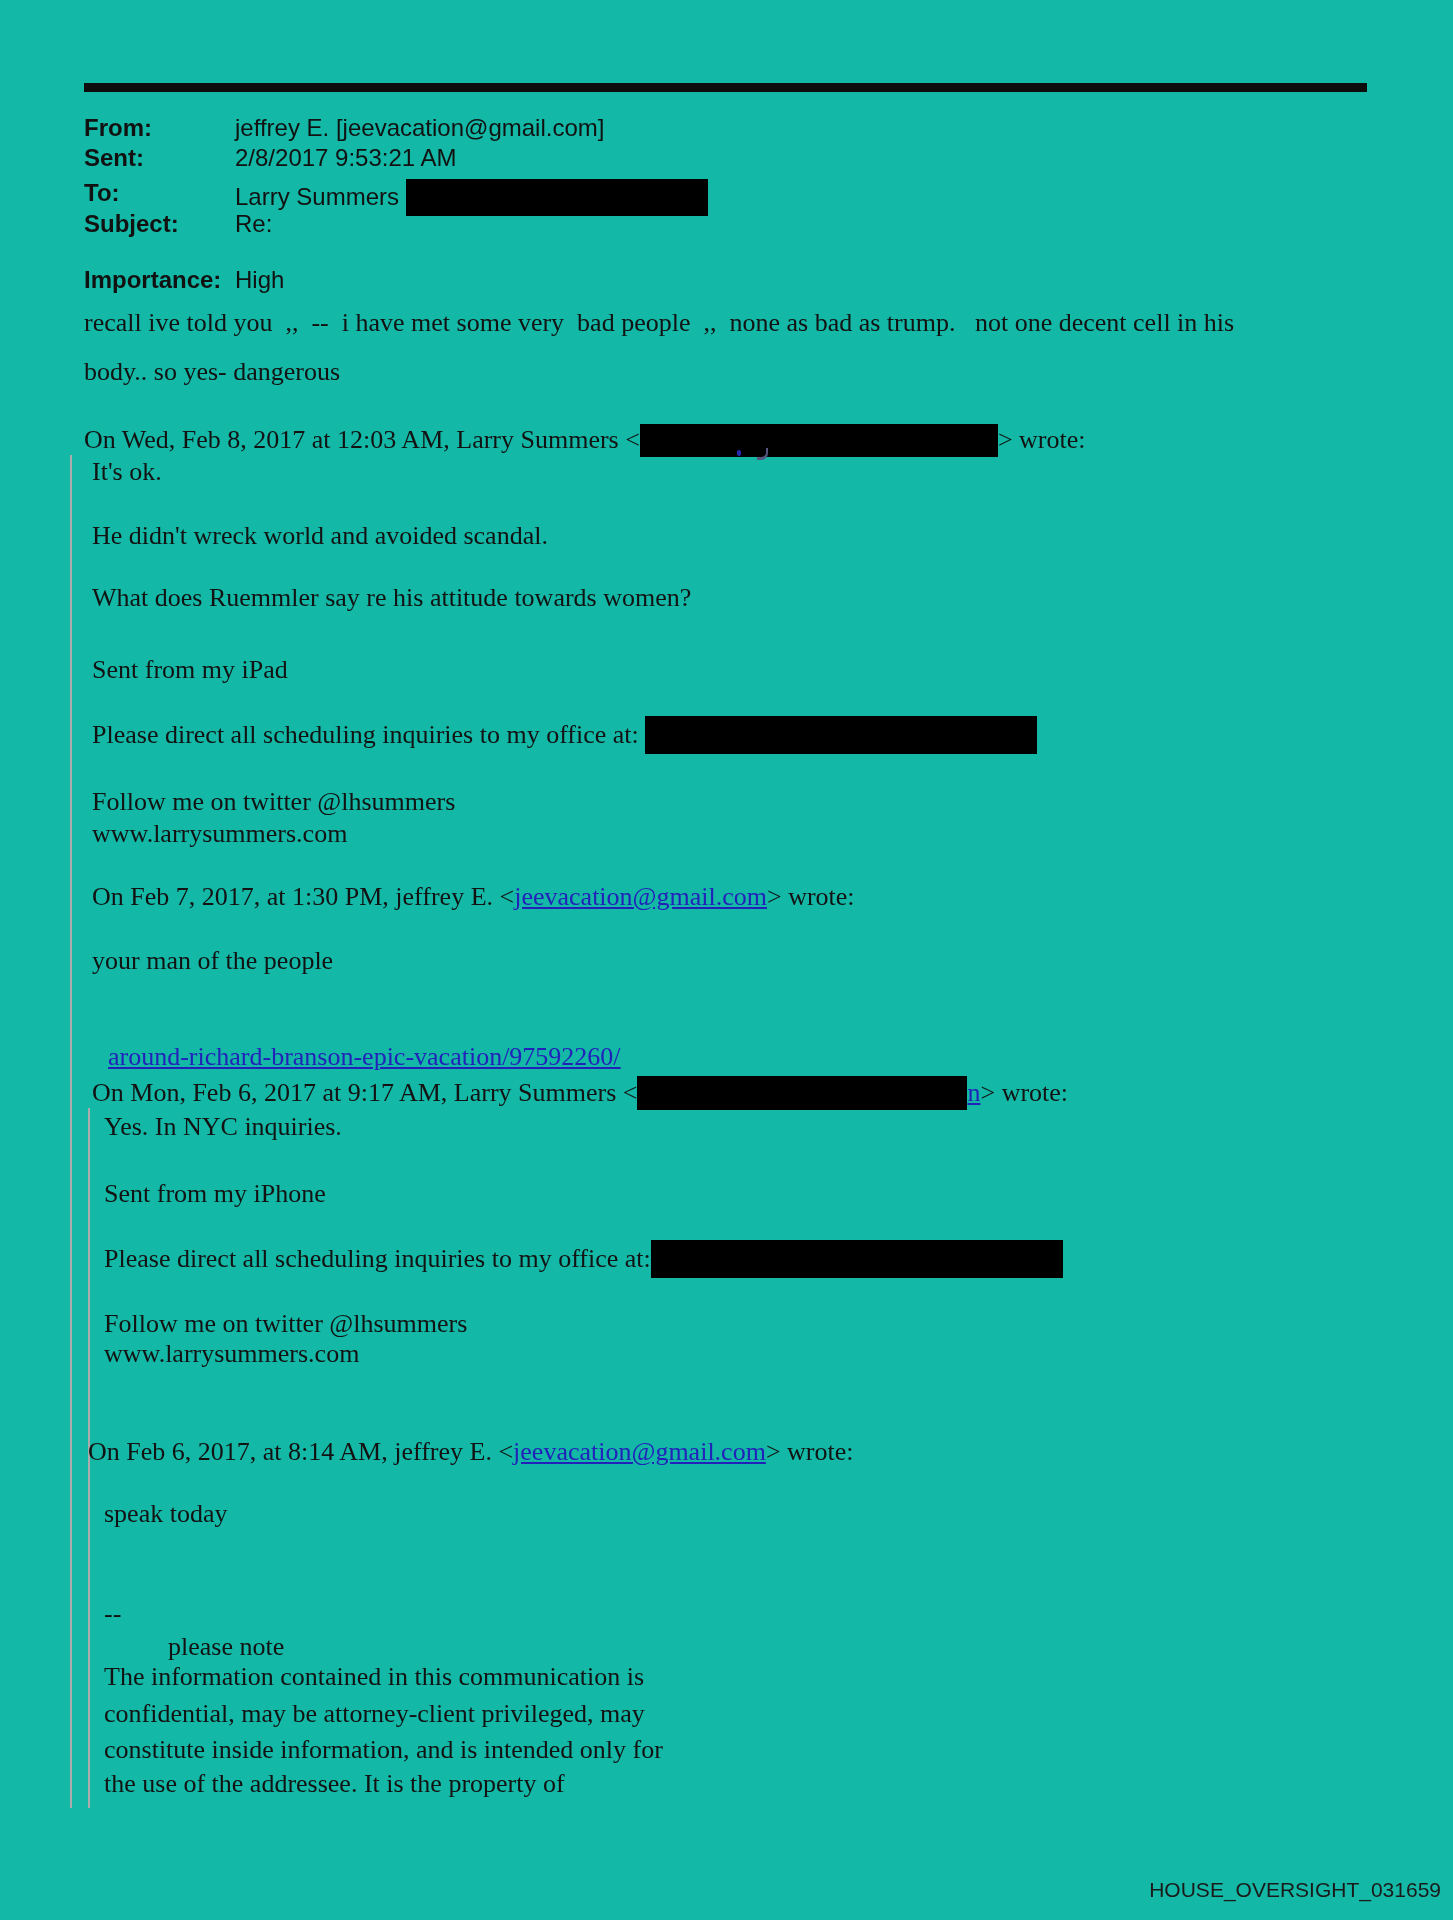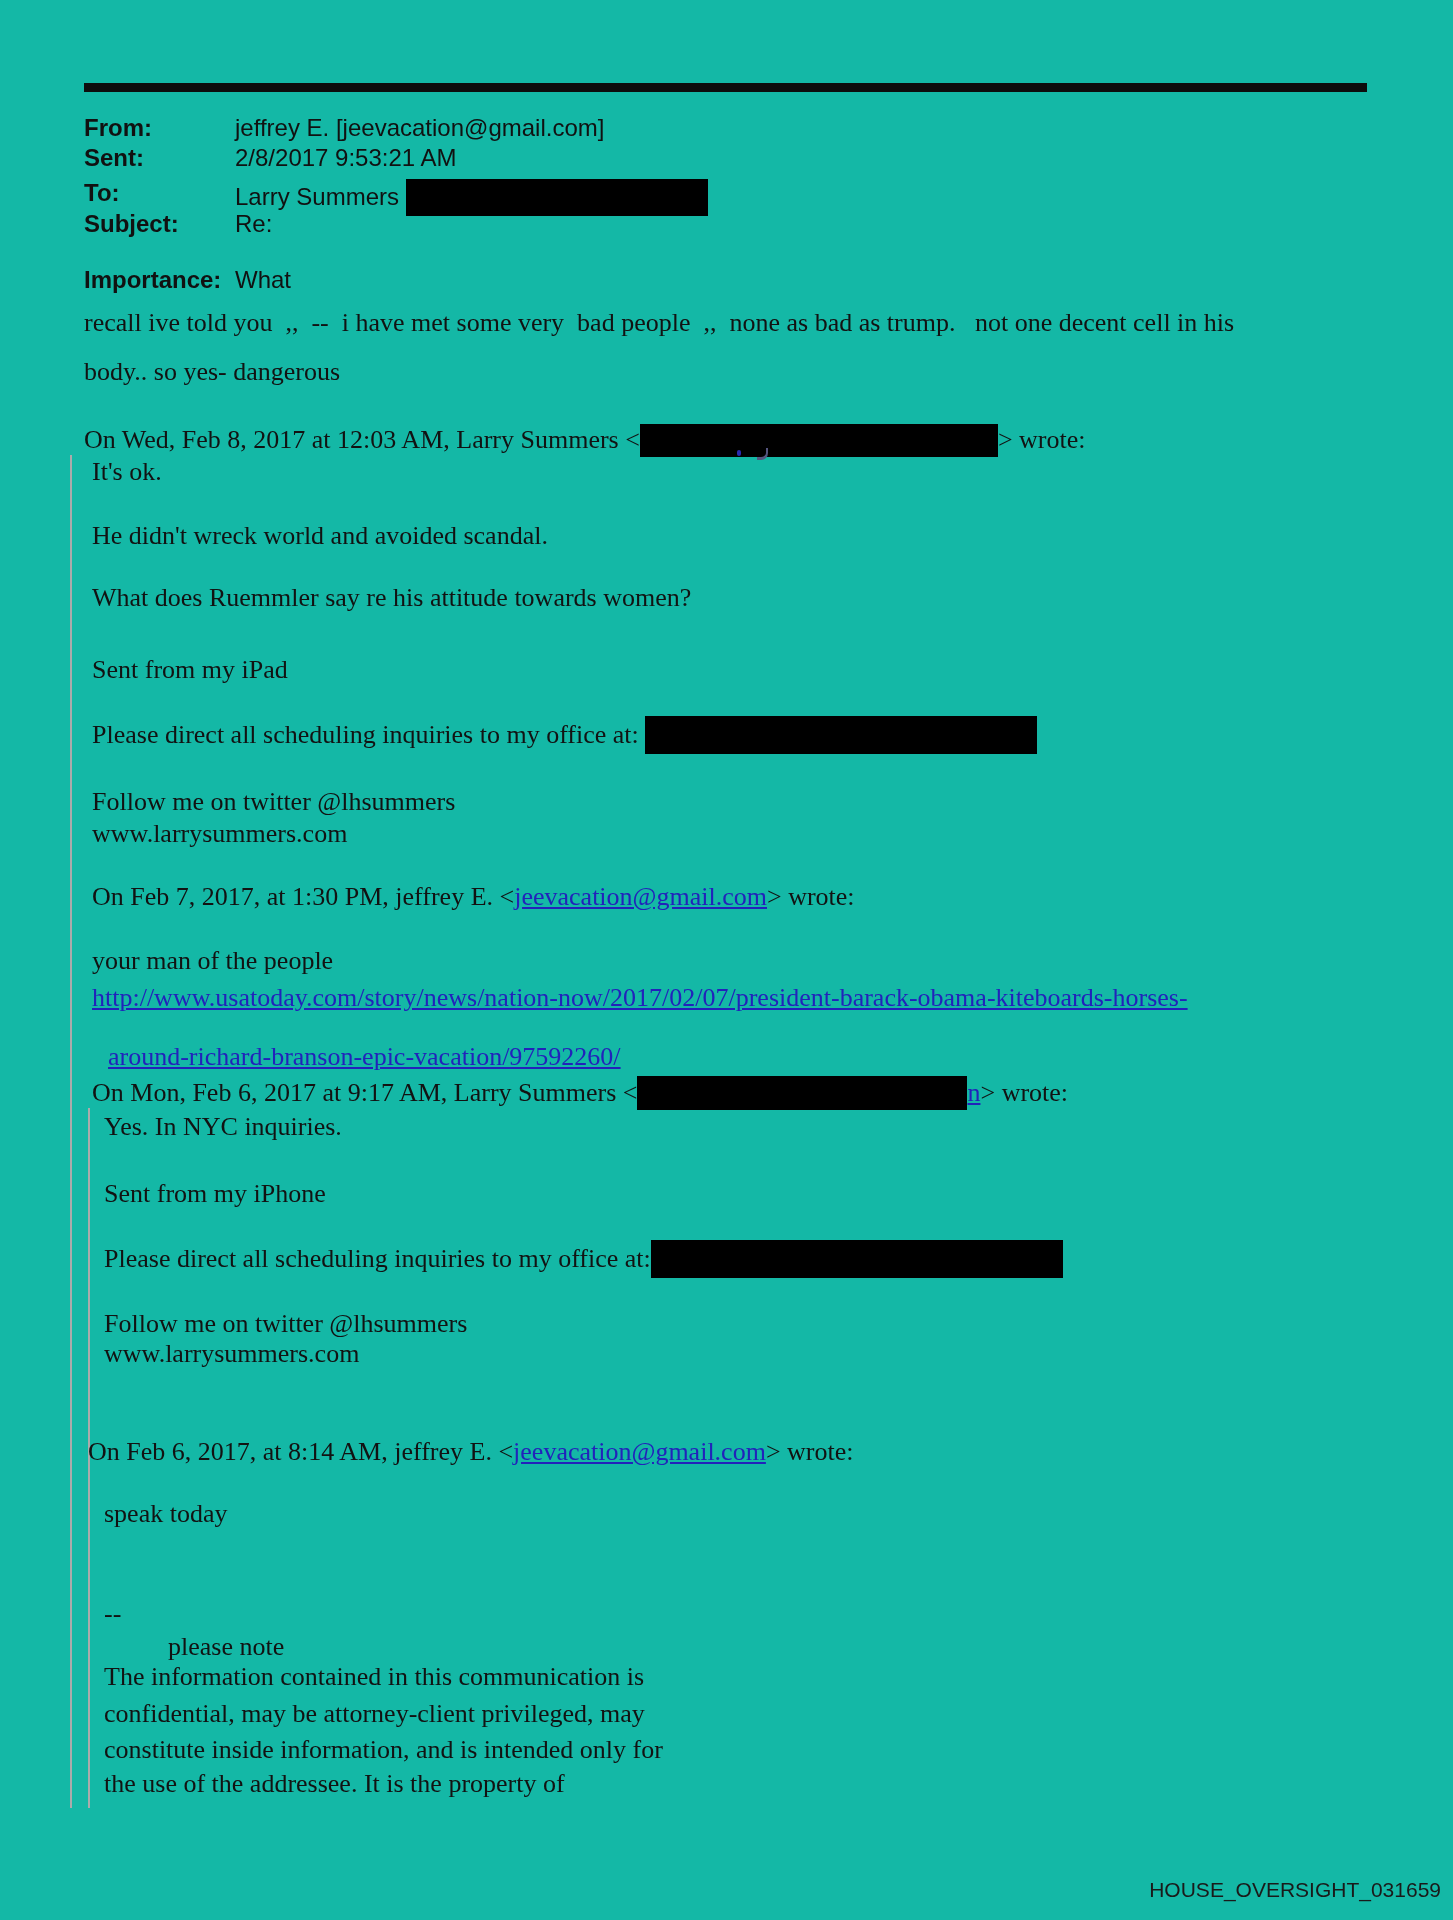--- a/index.html
+++ b/index.html
@@ -95,42 +95,41 @@
   <span class="hlabel t-sent">Sent:</span>
   <span class="hvalue t-sent">2/8/2017 9:53:21 AM</span>
 
   <span class="hlabel t-to">To:</span>
   <span class="hvalue t-to"><span>Larry Summers </span><span class="redact redact-to"></span></span>
 
   <span class="hlabel t-subject">Subject:</span>
   <span class="hvalue t-subject">Re:</span>
 
   <span class="hlabel t-importance">Importance:</span>
-  <span class="hvalue t-importance">What</span>
+  <span class="hvalue t-importance">High</span>
 
   <div class="line l-intro1">recall ive told you  ,,  --  i have met some very  bad people  ,,  none as bad as trump.   not one decent cell in his</div>
   <div class="line l-intro2">body.. so yes- dangerous</div>
 
   <div class="line l-onwed"><span>On Wed, Feb 8, 2017 at 12:03 AM, Larry Summers &lt;</span><span class="redact redact-feb8"></span><span>&gt; wrote:</span></div>
   <span class="frag frag1"></span>
   <span class="frag frag2"></span>
 
   <div class="vq vq1"></div>
 
   <div class="line l-ok">It's ok.</div>
   <div class="line l-wreck">He didn't wreck world and avoided scandal.</div>
   <div class="line l-ruemmler">What does Ruemmler say re his attitude towards women?</div>
   <div class="line l-ipad">Sent from my iPad</div>
   <div class="line l-sched1"><span>Please direct all scheduling inquiries to my office at: </span><span class="redact redact-sched1"></span></div>
   <div class="line l-twitter1">Follow me on twitter @lhsummers</div>
   <div class="line l-site1">www.larrysummers.com</div>
 
   <div class="line l-onfeb7"><span>On Feb 7, 2017, at 1:30 PM, jeffrey E. &lt;</span><a class="lnk" href="#">jeevacation@gmail.com</a><span>&gt; wrote:</span></div>
   <div class="line l-yourman">your man of the people</div>
-  <div class="line l-link1"><a class="lnk" href="#">http://www.usatoday.com/story/news/nation-now/2017/02/07/president-barack-obama-kiteboards-horses-</a></div>
   <div class="line l-link2"><a class="lnk" href="#">around-richard-branson-epic-vacation/97592260/</a></div>
 
   <div class="line l-onmon"><span>On Mon, Feb 6, 2017 at 9:17 AM, Larry Summers &lt;</span><span class="redact redact-mon"></span><a class="lnk" href="#">n</a><span>&gt; wrote:</span></div>
 
   <div class="vq vq2"></div>
 
   <div class="line l-nyc">Yes. In NYC inquiries.</div>
   <div class="line l-iphone">Sent from my iPhone</div>
   <div class="line l-sched2"><span>Please direct all scheduling inquiries to my office at:</span><span class="redact redact-sched2"></span></div>
   <div class="line l-twitter2">Follow me on twitter @lhsummers</div>

